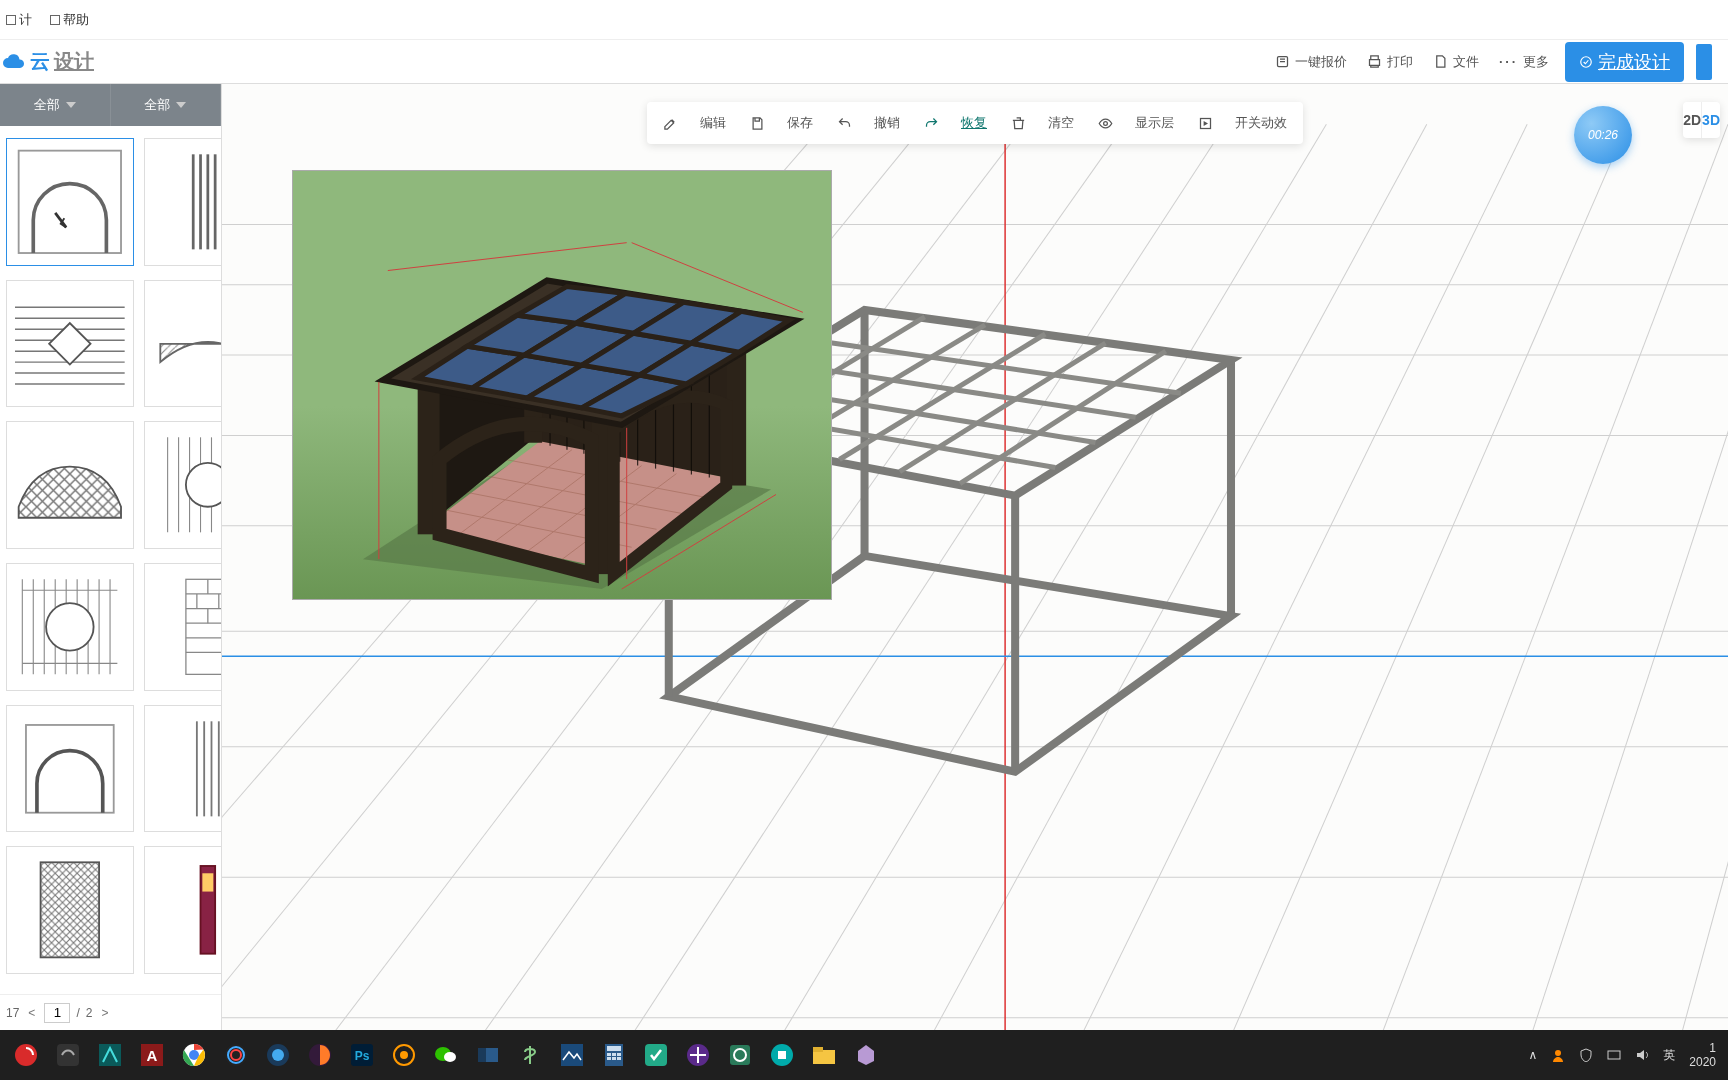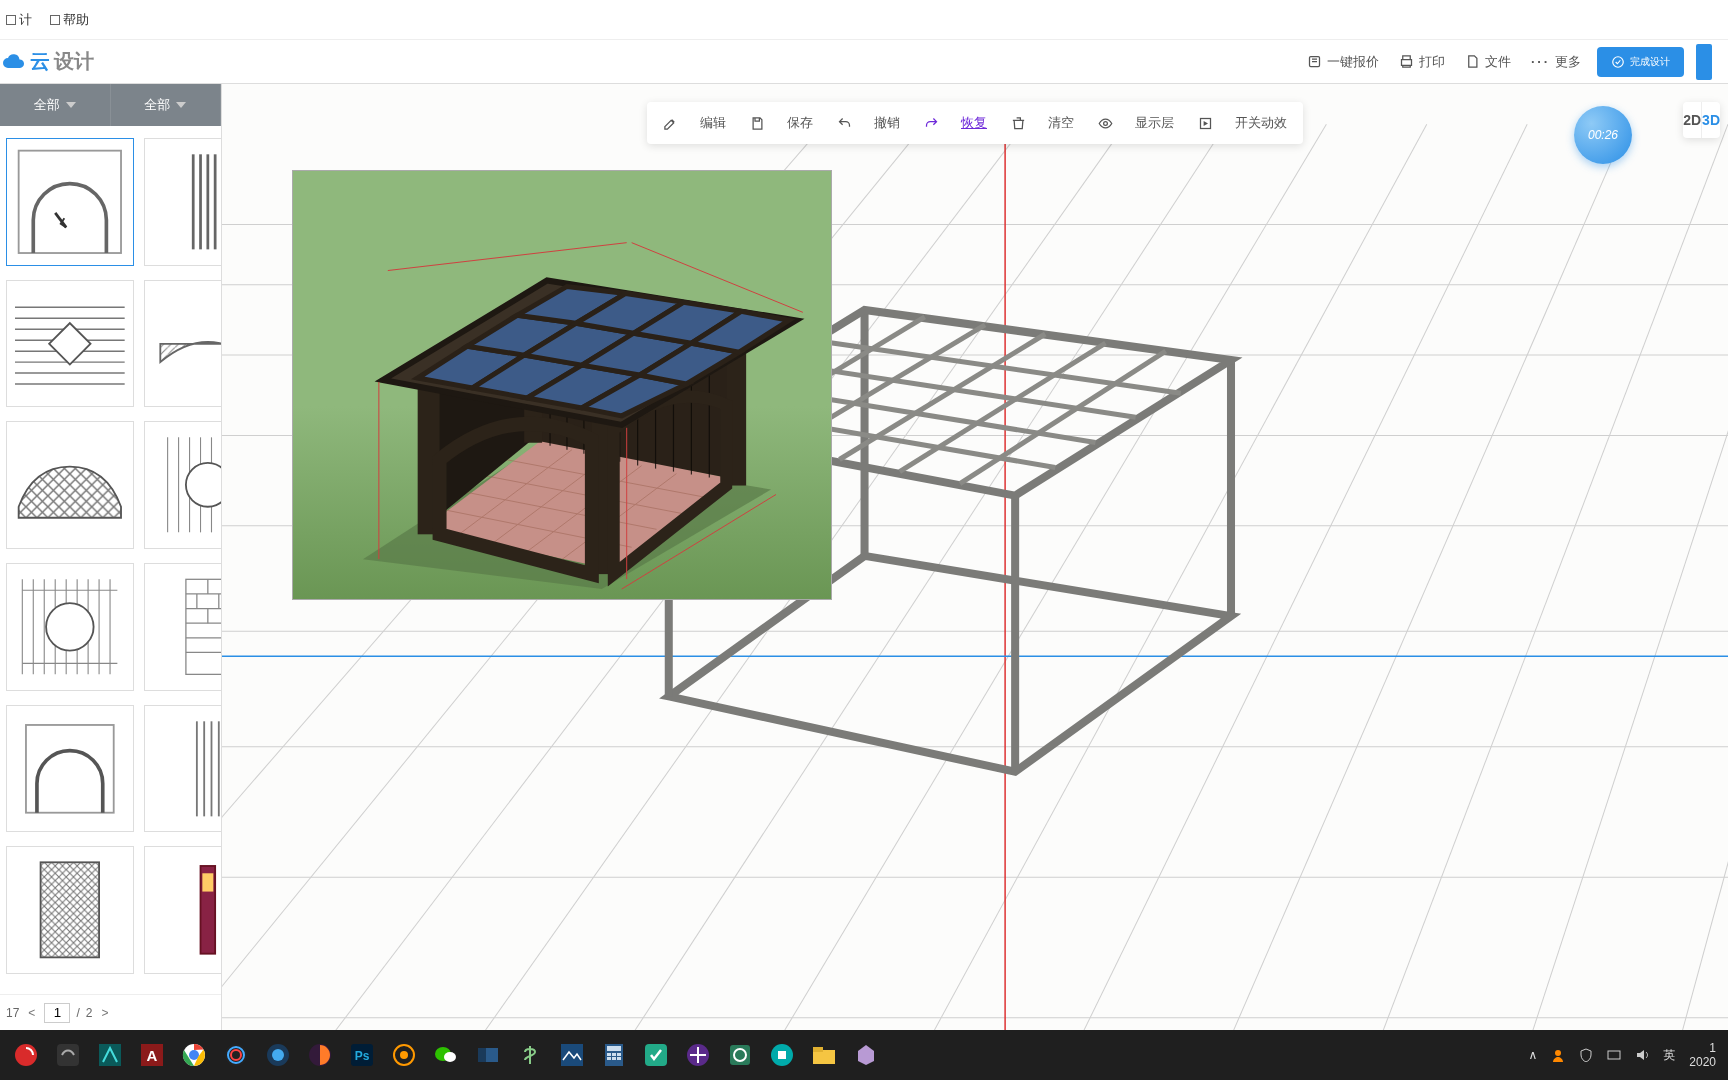--- a/index.html
+++ b/index.html
@@ -9,26 +9,26 @@
 .menubar { height: 40px; display: flex; align-items: center; padding-left: 6px; gap: 18px; background: #fff; border-bottom: 1px solid #eee; }
 .menubar .mitem { font-size: 13px; color: #333; display: flex; align-items: center; gap: 3px; cursor: pointer; }
 .menubar .micon { width: 10px; height: 10px; border: 1px solid #666; }
 
 
 .headerbar { height: 44px; display: flex; align-items: center; justify-content: space-between; padding: 0 0 0 2px; background: #fff; border-bottom: 1px solid #ddd; }
 .logo { display: flex; align-items: center; gap: 4px; }
 .logo-shape { width: 24px; height: 24px; color: #2b8fe6; display: flex; align-items: center; }
 .logo-shape svg { width: 24px; height: 24px; }
 .logo-text1 { font-size: 20px; font-weight: bold; color: #2b8fe6; }
-.logo-text2 { font-size: 20px; font-weight: bold; color: #888; }
+.logo-text2 { font-size: 20px; font-weight: bold; color: #888; text-decoration: underline; }
 .right-actions { display: flex; align-items: center; gap: 12px; padding-right: 16px; }
 .ract { display: flex; align-items: center; gap: 5px; color: #555; font-size: 13px; cursor: pointer; padding: 6px 4px; }
 .ract svg { width: 15px; height: 15px; fill: #555; }
 .dots { font-weight: bold; letter-spacing: 2px; }
-.primary-btn { background: #2b8fe6; color: #fff; padding: 8px 14px; border-radius: 4px; display: flex; align-items: center; gap: 5px; cursor: pointer; font-size: 10px; }
+.primary-btn { background: #2b8fe6; color: #fff; padding: 8px 14px; border-radius: 4px; display: flex; align-items: center; gap: 5px; cursor: pointer; font-size: 18px; text-decoration: underline; }
 .primary-btn svg { width: 14px; height: 14px; fill: #fff; }
 .small-primary { background: #2b8fe6; width: 16px; height: 36px; border-radius: 2px; }
 
 
 .body { display: flex; height: calc(100% - 40px - 44px - 50px); }
 
 
 .sidebar { width: 222px; background: #fff; border-right: 1px solid #ddd; display: flex; flex-direction: column; }
 .sidebar-tabs { display: flex; height: 50px; border-bottom: 1px solid #eee; }
 .stab { flex: 1; display: flex; align-items: center; justify-content: center; gap: 4px; font-size: 15px; color: #666; cursor: pointer; }
@@ -44,21 +44,21 @@
 .sidebar-footer input { width: 26px; height: 20px; text-align: center; border: 1px solid #ccc; }
 .pglink { cursor: pointer; color: #777; padding: 0 3px; }
 
 
 .canvas { flex: 1; position: relative; background: #f7f7f7; overflow: hidden; }
 .grid-floor { position: absolute; inset: 0; }
 
 
 .float-toolbar { position: absolute; top: 18px; left: 50%; transform: translateX(-50%); background: #fff; border-radius: 4px; box-shadow: 0 2px 8px rgba(0,0,0,.12); display: flex; padding: 0 4px; }
 .ft-btn { display: flex; align-items: center; gap: 22px; padding: 12px 12px; color: #555; font-size: 13px; cursor: pointer; }
-.ft-btn.disabled { color: #6d28d9; text-decoration: underline; }
+.ft-btn.disabled { color: #0f766e; text-decoration: underline; }
 .ft-btn svg { width: 15px; height: 15px; fill: currentColor; }
 
 
 .view-toggle { position: absolute; top: 18px; right: 8px; background: #fff; border-radius: 4px; box-shadow: 0 2px 8px rgba(0,0,0,.12); display: flex; }
 .vt-btn { padding: 10px 0; font-size: 14px; color: #555; cursor: pointer; border-right: 1px solid #eee; font-weight: bold; }
 .vt-btn.active { color: #2b8fe6; }
 .vt-btn:last-child { border-right: none; }
 .timer { position: absolute; top: 22px; right: 96px; width: 58px; height: 58px; border-radius: 50%; background: radial-gradient(circle at 30% 30%, #8ecaf6, #2b8fe6); color: #fff; font-size: 12px; display: flex; align-items: center; justify-content: center; box-shadow: 0 3px 8px rgba(43,143,230,.4); font-style: italic; }
 
 

